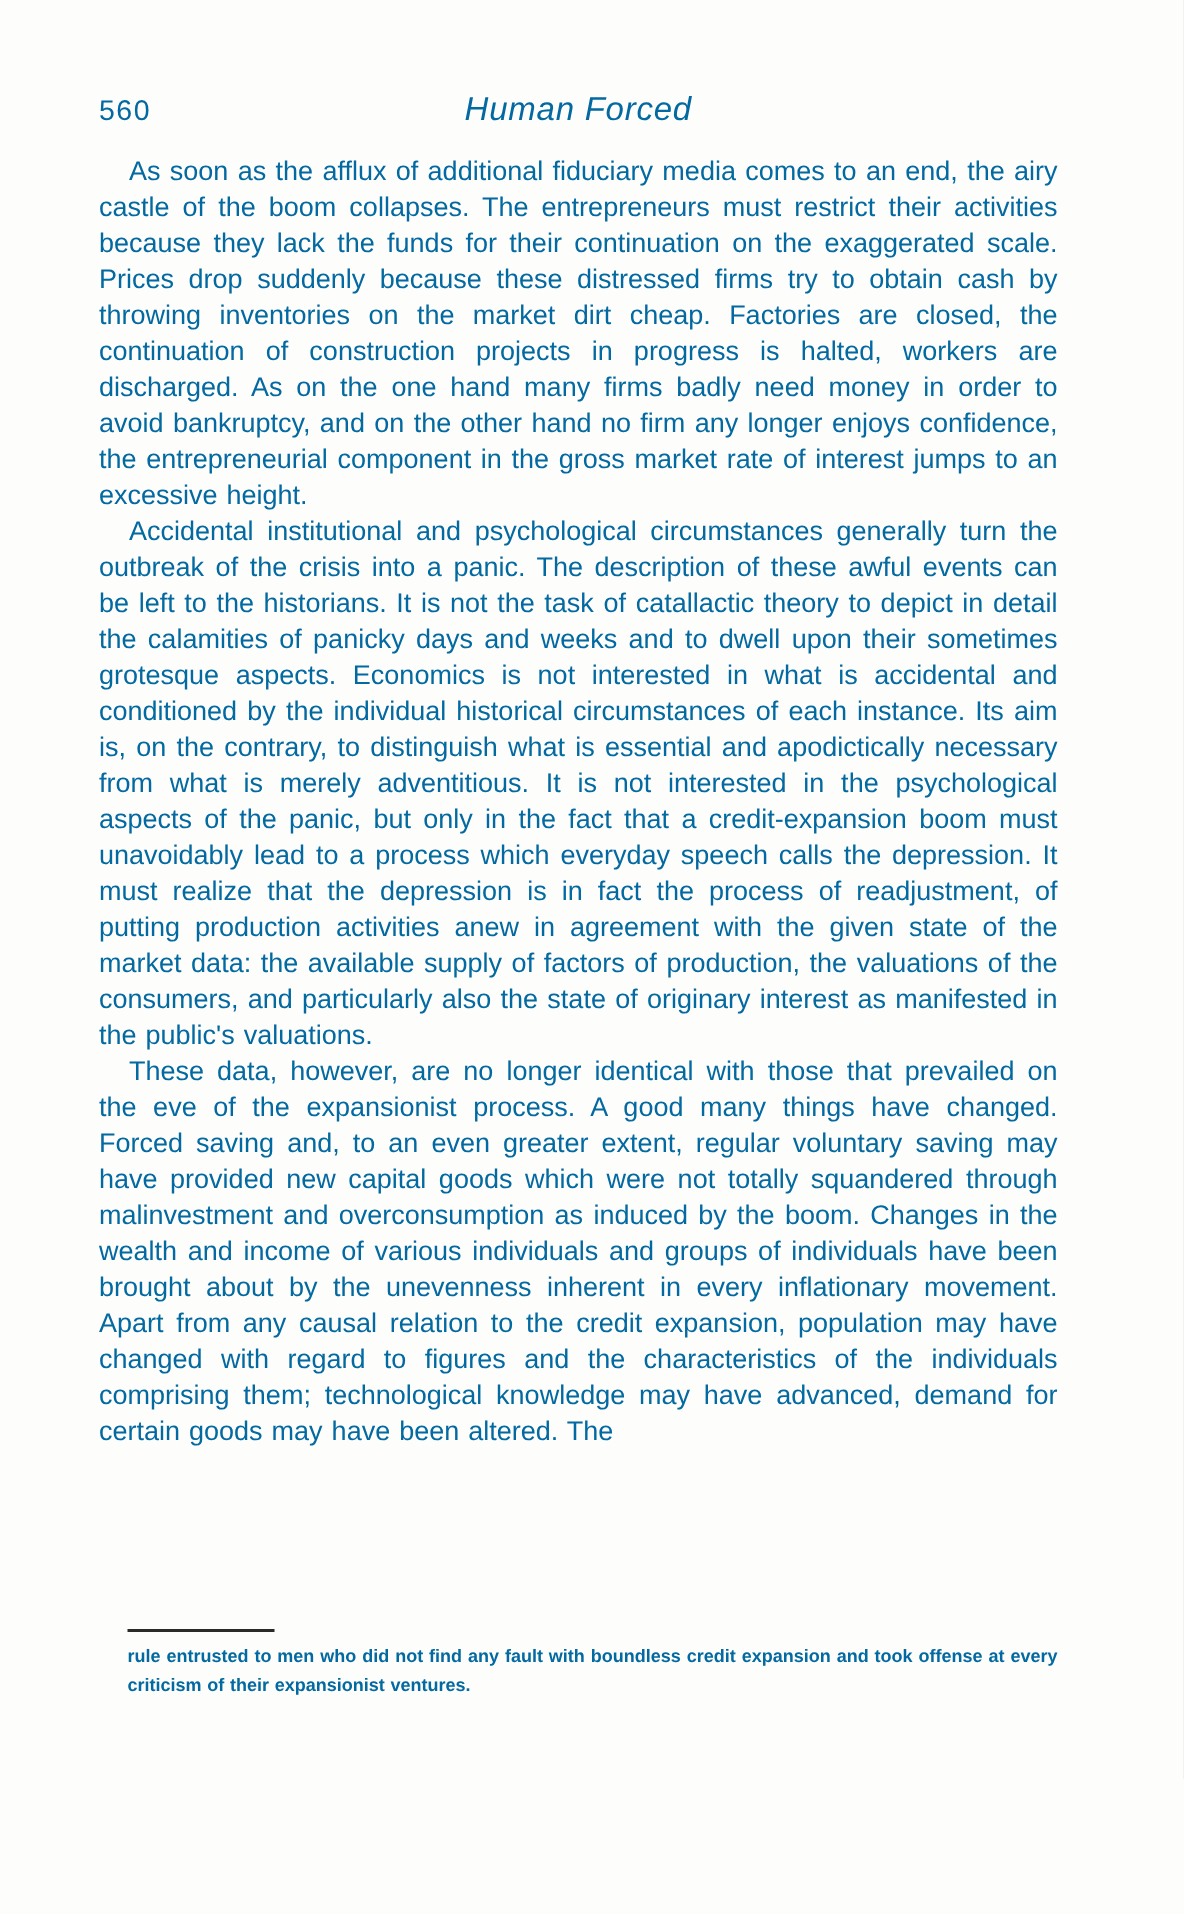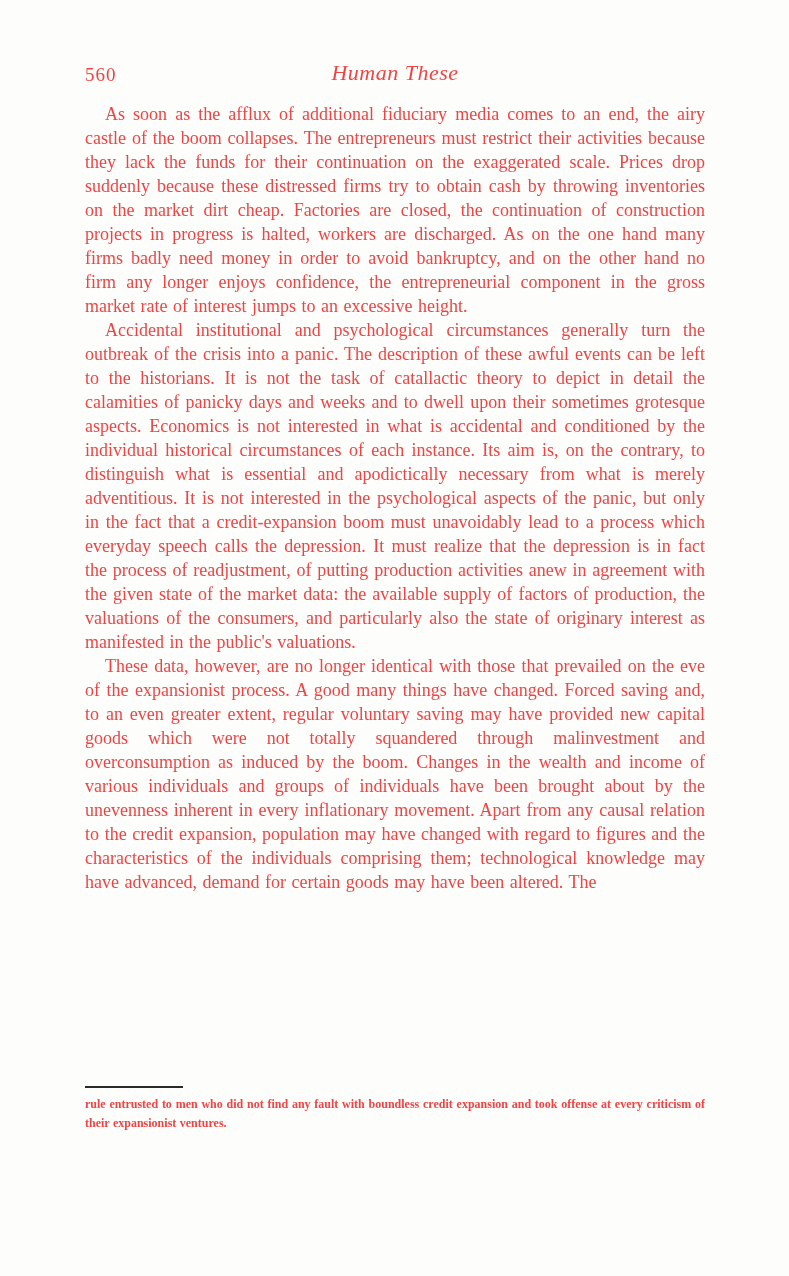--- a/index.html
+++ b/index.html
@@ -7,23 +7,23 @@
     padding: 0;
     background: #e9e9e7;
   }
   .page {
     position: relative;
     width: 789px;
     height: 1276px;
     margin: 0 auto;
     background: #fdfdfb;
     box-sizing: border-box;
-    padding: 60px 84px 0 85px;
-    font-family: Liberation Serif, serif;
-    color: #ef4444;
+    padding: 60px 84px 0 66px;
+    font-family: Liberation Sans, sans-serif;
+    color: #0369a1;
     overflow: hidden;
   }
   .running-header {
     position: relative;
     height: 36px;
     margin-bottom: 6px;
   }
   .page-number {
     position: absolute;
     left: 0;
@@ -66,21 +66,21 @@
     margin: 0;
   }
 </style>
 </head>
 <body>
 
 <div class="page">
 
   <div class="running-header">
     <span class="page-number">560</span>
-    <div class="book-title">Human These</div>
+    <div class="book-title">Human Forced</div>
   </div>
 
   <div class="body-text">
     <p>As soon as the afflux of additional fiduciary media comes to an end, the airy castle of the boom collapses. The entrepreneurs must restrict their activities because they lack the funds for their continuation on the exaggerated scale. Prices drop suddenly because these distressed firms try to obtain cash by throwing inventories on the market dirt cheap. Factories are closed, the continuation of construction projects in progress is halted, workers are discharged. As on the one hand many firms badly need money in order to avoid bankruptcy, and on the other hand no firm any longer enjoys confidence, the entrepreneurial component in the gross market rate of interest jumps to an excessive height.</p>
     <p>Accidental institutional and psychological circumstances generally turn the outbreak of the crisis into a panic. The description of these awful events can be left to the historians. It is not the task of catallactic theory to depict in detail the calamities of panicky days and weeks and to dwell upon their sometimes grotesque aspects. Economics is not interested in what is accidental and conditioned by the individual historical circumstances of each instance. Its aim is, on the contrary, to distinguish what is essential and apodictically necessary from what is merely adventitious. It is not interested in the psychological aspects of the panic, but only in the fact that a credit-expansion boom must unavoidably lead to a process which everyday speech calls the depression. It must realize that the depression is in fact the process of readjustment, of putting production activities anew in agreement with the given state of the market data: the available supply of factors of production, the valuations of the consumers, and particularly also the state of originary interest as manifested in the public's valuations.</p>
     <p>These data, however, are no longer identical with those that prevailed on the eve of the expansionist process. A good many things have changed. Forced saving and, to an even greater extent, regular voluntary saving may have provided new capital goods which were not totally squandered through malinvestment and overconsumption as induced by the boom. Changes in the wealth and income of various individuals and groups of individuals have been brought about by the unevenness inherent in every inflationary movement. Apart from any causal relation to the credit expansion, population may have changed with regard to figures and the characteristics of the individuals comprising them; technological knowledge may have advanced, demand for certain goods may have been altered. The</p>
   </div>
 
   <div class="footnote-block">
     <hr class="footnote-rule">

